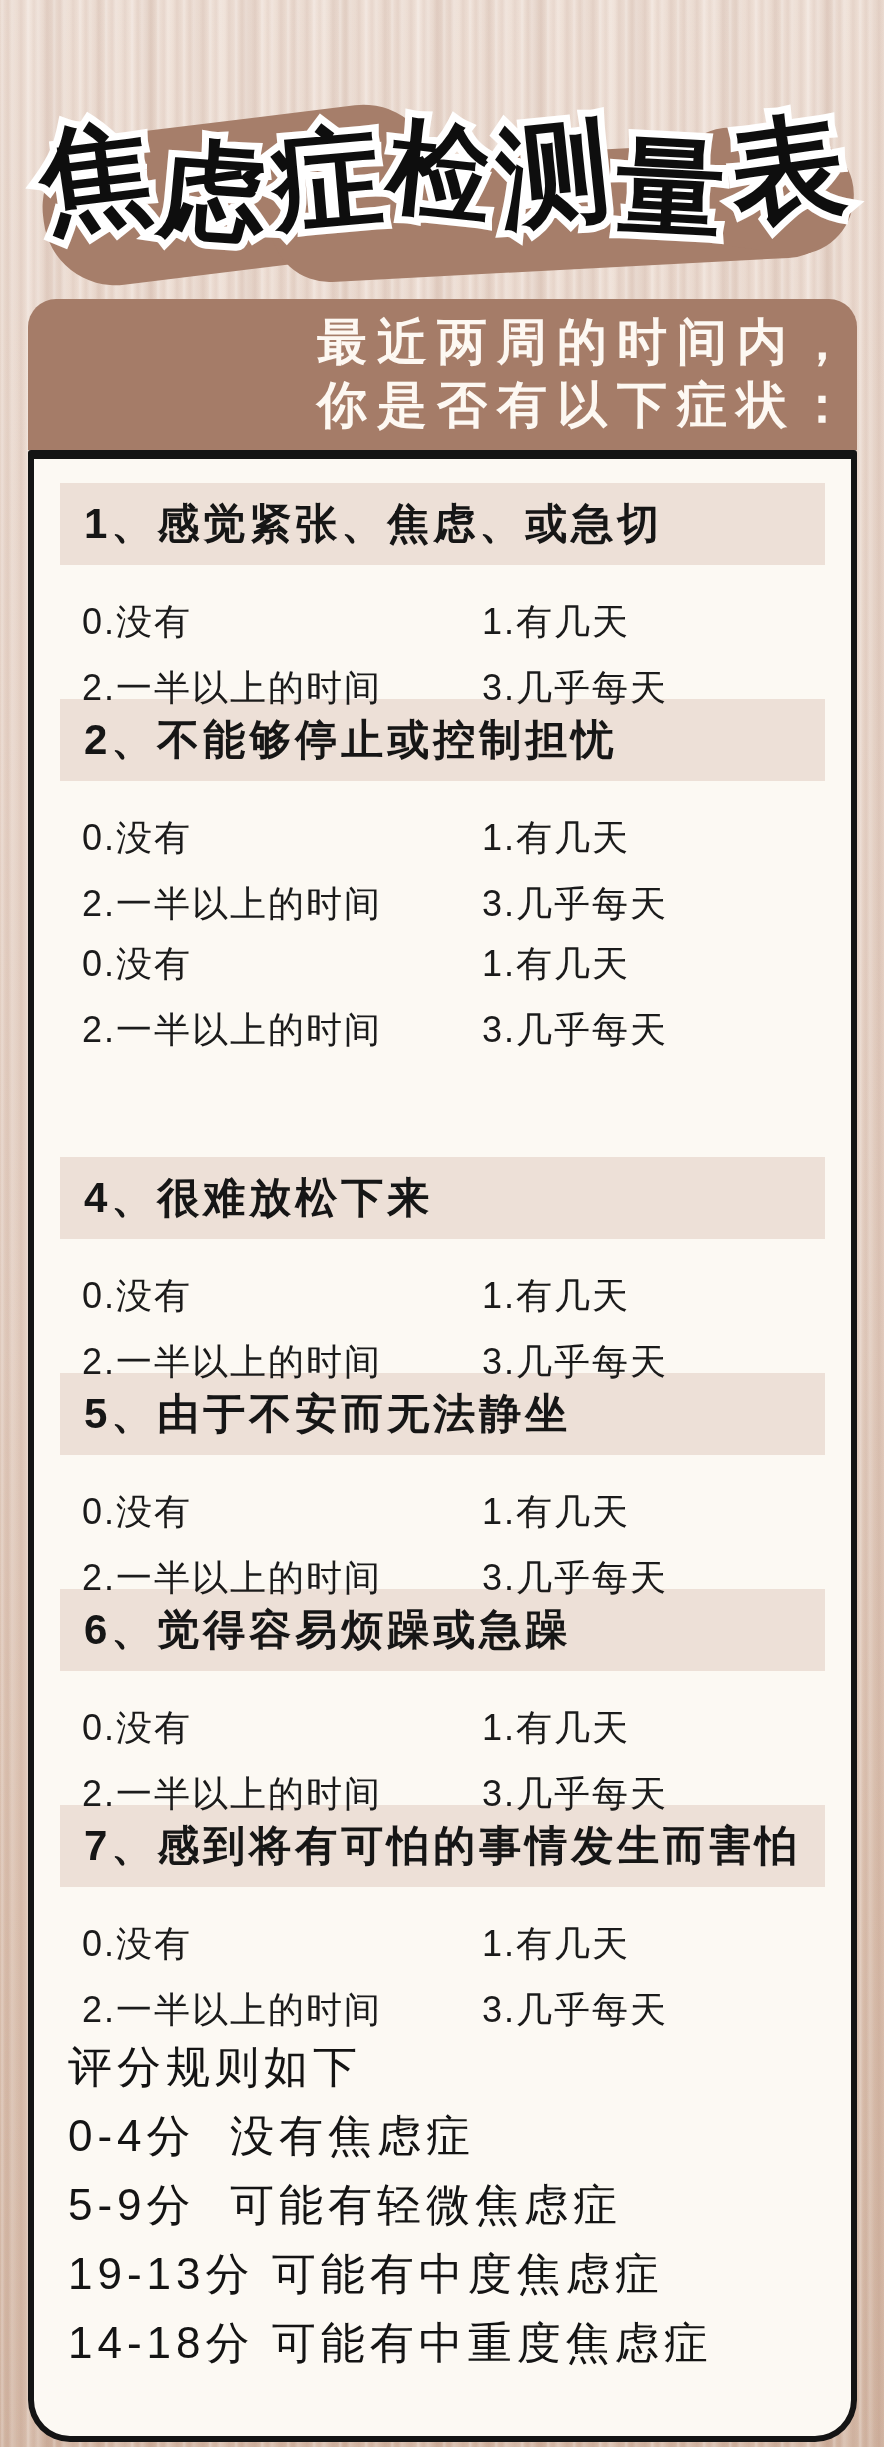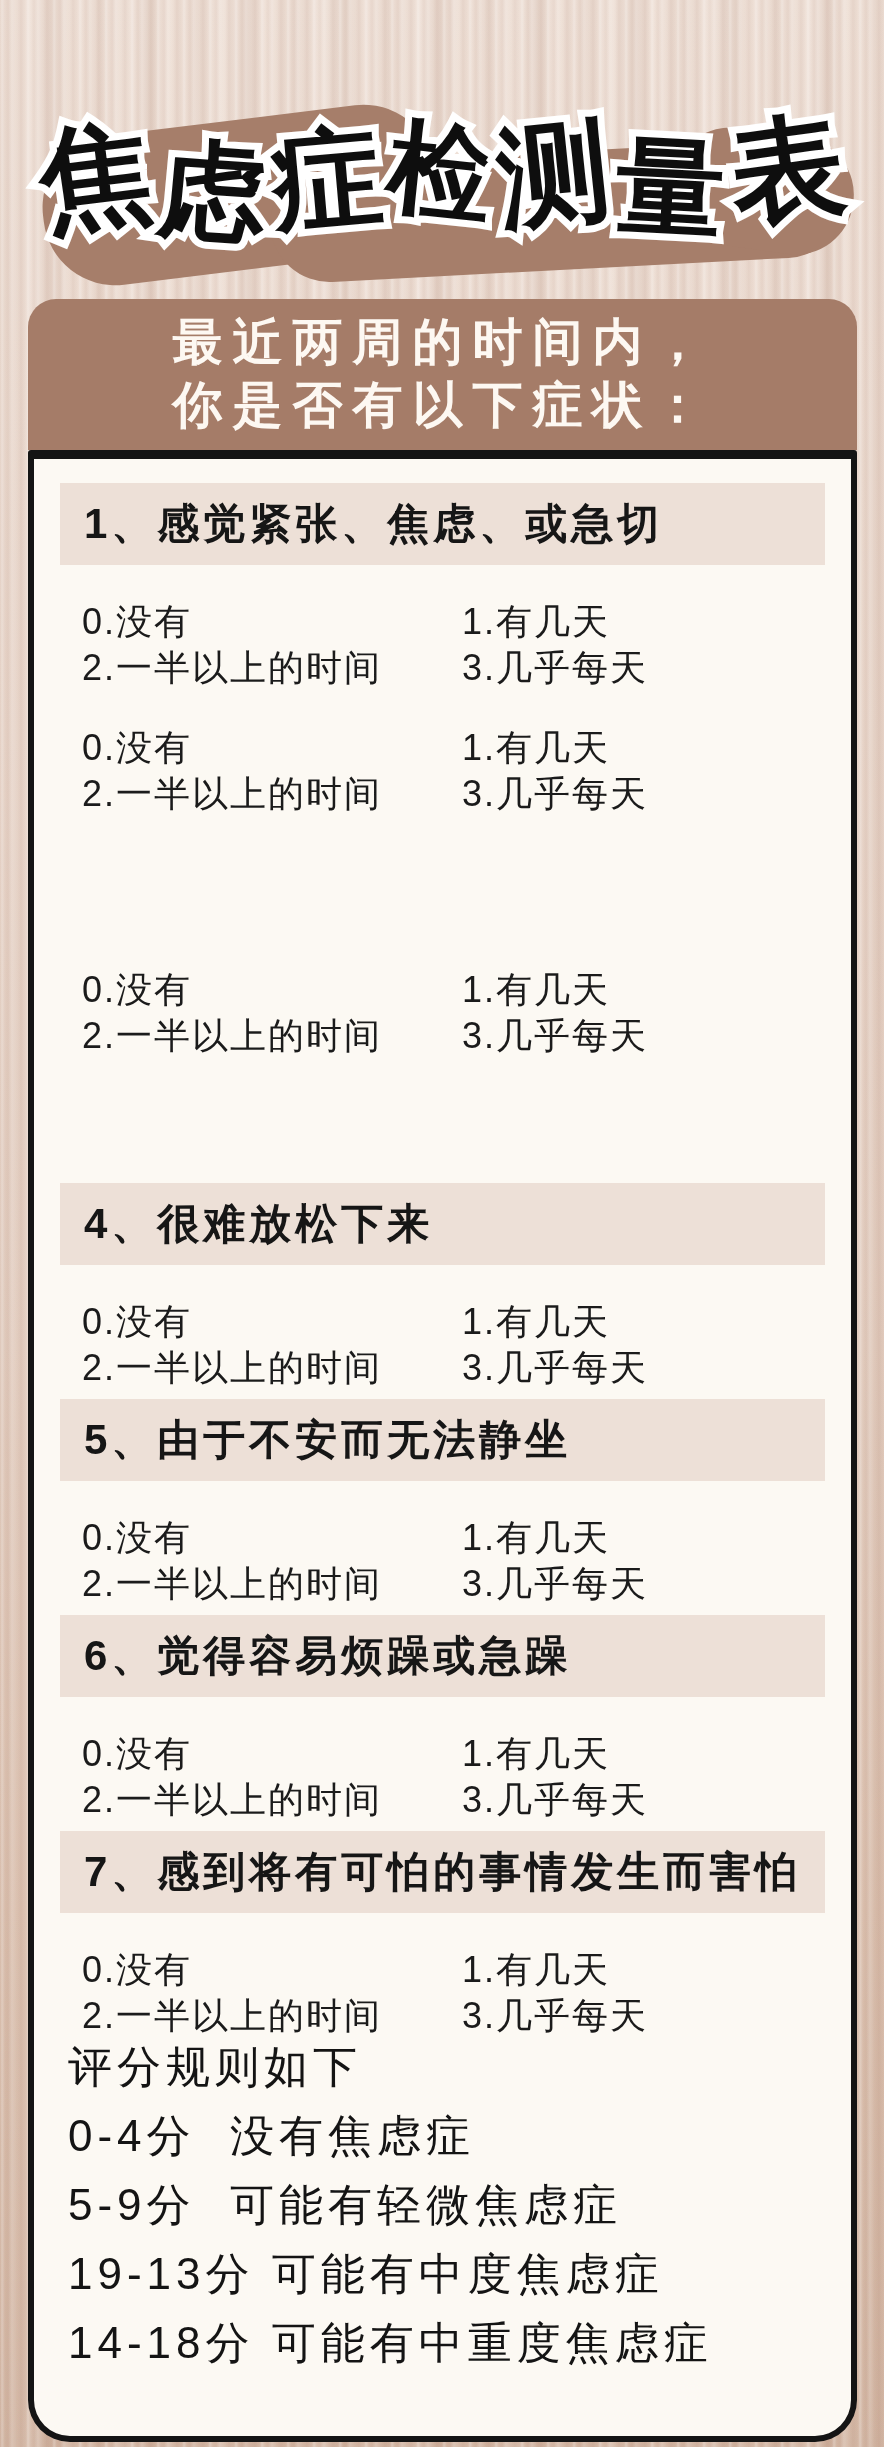--- a/index.html
+++ b/index.html
@@ -54,21 +54,21 @@
   .tc4{font-size:104px;transform:translateY(-4px) rotate(6deg);}
   .tc5{font-size:112px;transform:translateY(2px) rotate(-6deg);}
   .tc6{font-size:108px;transform:translateY(14px) rotate(3deg);}
   .tc7{font-size:114px;transform:translateY(-2px) rotate(-8deg);}
 
   
   .intro-box{
     position:absolute;left:28px;top:299px;width:829px;height:151px;
     background:var(--header-brown,#a57c68);
     border-radius:28px 28px 0 0;
-    display:flex;flex-direction:column;justify-content:center;align-items:center;
+    display:flex;flex-direction:column;justify-content:center;align-items:flex-end;
     color:var(--header-text,#fdf8f2);
     font-size:50px;font-weight:700;line-height:63px;letter-spacing:10px;
     padding-bottom:2px;box-sizing:border-box;
   }
 
   
   .card{
     position:absolute;left:28px;top:450px;width:829px;height:1992px;
     box-sizing:border-box;
     background:var(--card-bg,#fcf9f3);
@@ -79,21 +79,21 @@
   }
   .q{margin-bottom:8px;height:208px;}
   .q-bar{
     height:82px;background:var(--question-bar-bg,#ede0d7);
     display:flex;align-items:center;padding-left:24px;box-sizing:border-box;
     font-size:42px;font-weight:700;letter-spacing:4px;color:#161616;
   }
   .q-opts{
     margin-top:34px;padding-left:22px;
     display:grid;grid-template-columns:380px 1fr;
-    font-size:36px;line-height:46px;letter-spacing:2px;color:#1b1b1b;
+    font-size:36px;line-height:46px;letter-spacing:2px;color:#1b1b1b;gap:20px;
   }
 
   
   .scoring{
     position:absolute;left:68px;top:2032px;
     font-size:44px;line-height:69px;letter-spacing:5px;color:#141414;
   }
   .s-line{white-space:pre;}
 </style>
 </head>
@@ -119,20 +119,21 @@
       <div class="q-bar">1、感觉紧张、焦虑、或急切</div>
       <div class="q-opts">
         <span>0.没有</span>
         <span>1.有几天</span>
         <span>2.一半以上的时间</span>
         <span>3.几乎每天</span>
       </div>
     </section>
 
     <section class="q">
+      <div class="q-bar">2、不能够停止或控制担忧</div>
       <div class="q-opts">
         <span>0.没有</span>
         <span>1.有几天</span>
         <span>2.一半以上的时间</span>
         <span>3.几乎每天</span>
       </div>
     </section>
 
     <section class="q">
       <div class="q-opts">

